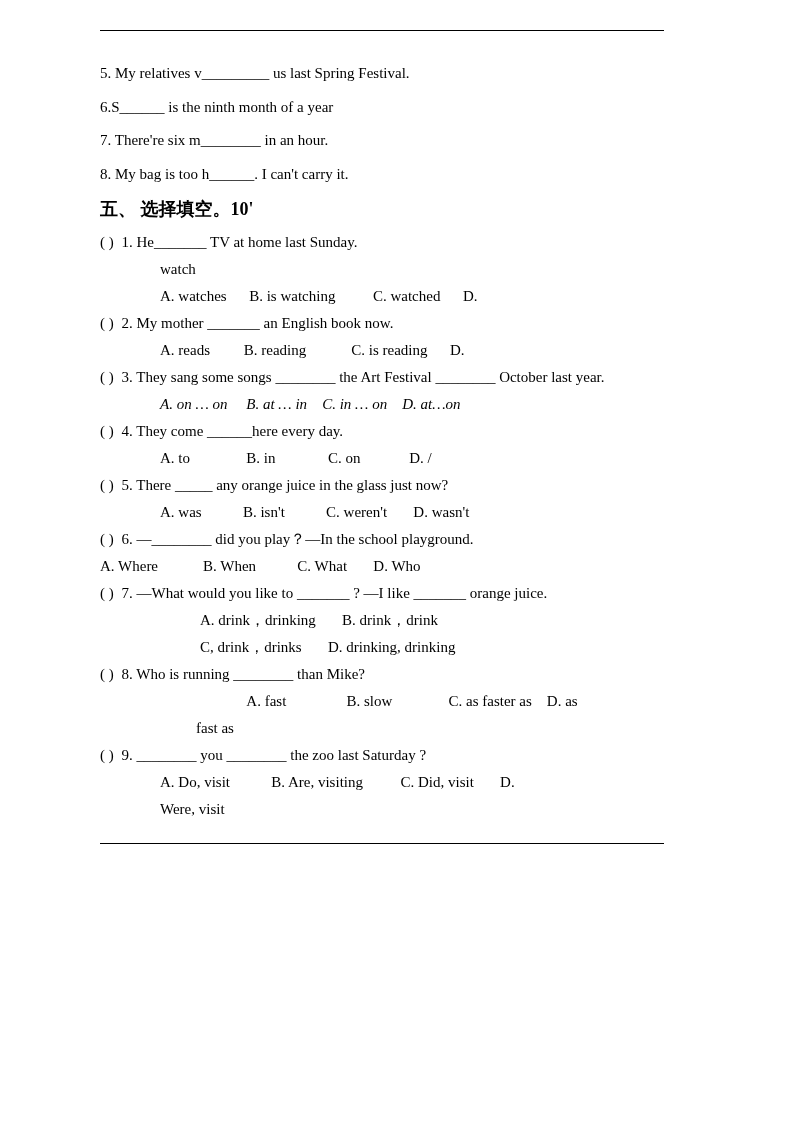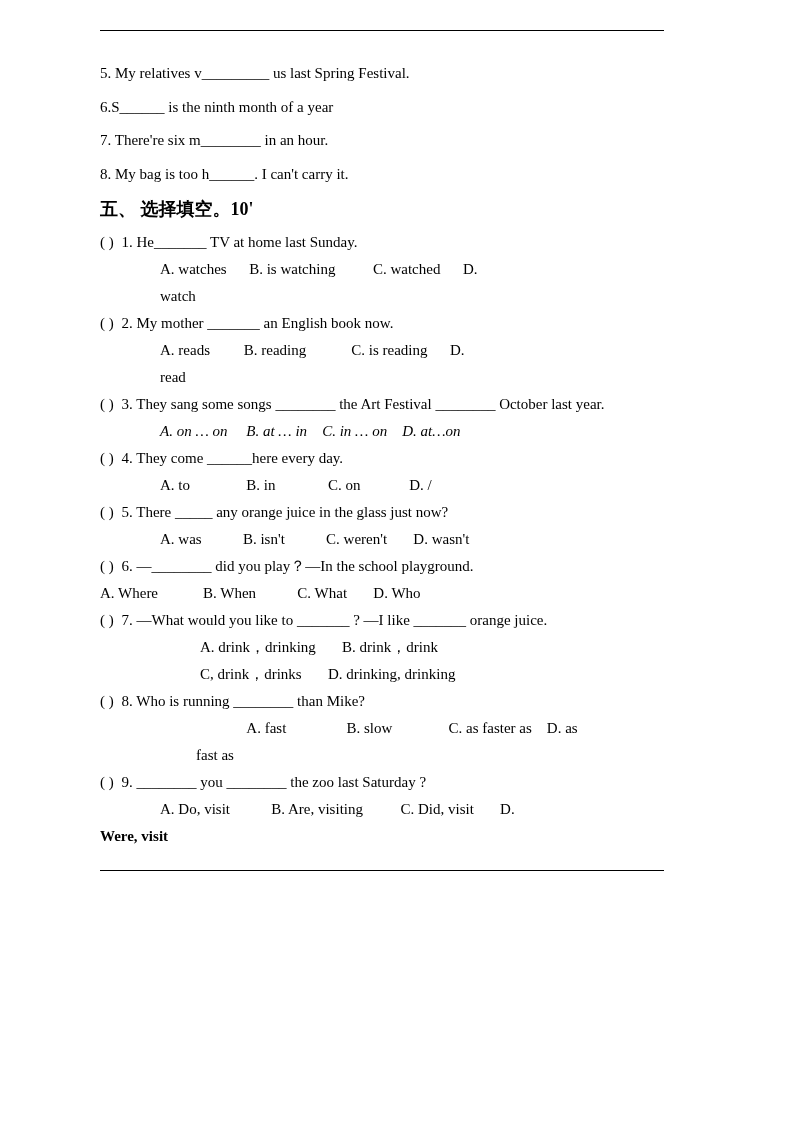--- a/index.html
+++ b/index.html
@@ -66,43 +66,40 @@
   </div>
 
   <div class="section-title">五、 选择填空。10'</div>
 
   <div>
     <div class="bracket-row">
       <span class="bracket">(      )</span>
       <span>&nbsp;<span>1.</span> <span>He_______ TV at home last Sunday.</span></span>
     </div>
     <div style="margin-left:60px; line-height:1.8;">
+      <span>watch</span>
+    </div>
+    <div style="margin-left:60px; line-height:1.8;">
       <span>A. <span>watches</span></span>&nbsp;&nbsp;&nbsp;&nbsp;&nbsp;
       <span>B. <span>is watching</span></span>&nbsp;&nbsp;&nbsp;&nbsp;&nbsp;&nbsp;&nbsp;&nbsp;&nbsp;
       <span>C. <span>watched</span></span>&nbsp;&nbsp;&nbsp;&nbsp;&nbsp;
       <span>D.</span>
     </div>
-    <div style="margin-left:60px; line-height:1.8;">
-      <span>watch</span>
-    </div>
   </div>
 
   <div>
     <div class="bracket-row">
       <span class="bracket">(      )</span>
       <span>&nbsp;<span>2.</span> <span>My mother _______ an English book now.</span></span>
     </div>
     <div style="margin-left:60px; line-height:1.8;">
       <span>A. <span>reads</span></span>&nbsp;&nbsp;&nbsp;&nbsp;&nbsp;&nbsp;&nbsp;&nbsp;
       <span>B. <span>reading</span></span>&nbsp;&nbsp;&nbsp;&nbsp;&nbsp;&nbsp;&nbsp;&nbsp;&nbsp;&nbsp;&nbsp;
       <span>C. <span>is reading</span></span>&nbsp;&nbsp;&nbsp;&nbsp;&nbsp;
       <span>D.</span>
-    </div>
-    <div style="margin-left:60px; line-height:1.8;">
-      <span>read</span>
     </div>
   </div>
 
   <div>
     <div class="bracket-row" style="flex-wrap:wrap;">
       <span class="bracket">(      )</span>
       <span>&nbsp;<span>3.</span> <span>They sang some songs ________ the Art Festival ________ October last year.</span></span>
     </div>
     <div style="margin-left:60px; line-height:1.8;font-style:italic;">
       <span>A. <span>on … on</span></span>&nbsp;&nbsp;&nbsp;&nbsp;
@@ -186,19 +183,19 @@
     <div class="bracket-row" style="flex-wrap:wrap;">
       <span class="bracket">(      )</span>
       <span>&nbsp;<span>9.</span> <span>________ you ________ the zoo last Saturday ?</span></span>
     </div>
     <div style="margin-left:60px; line-height:1.8;">
       <span>A. <span>Do, visit</span></span>&nbsp;&nbsp;&nbsp;&nbsp;&nbsp;&nbsp;&nbsp;&nbsp;&nbsp;&nbsp;
       <span>B. <span>Are, visiting</span></span>&nbsp;&nbsp;&nbsp;&nbsp;&nbsp;&nbsp;&nbsp;&nbsp;&nbsp;
       <span>C. <span>Did, visit</span></span>&nbsp;&nbsp;&nbsp;&nbsp;&nbsp;&nbsp;
       <span>D.</span>
     </div>
-    <div style="line-height:1.8;font-weight:bold;">
+    <div style="margin-left:60px; line-height:1.8;">
       <span>Were, visit</span>
     </div>
   </div>
 
   <div class="bottom-line"></div>
 </div>
 
 </body></html>

